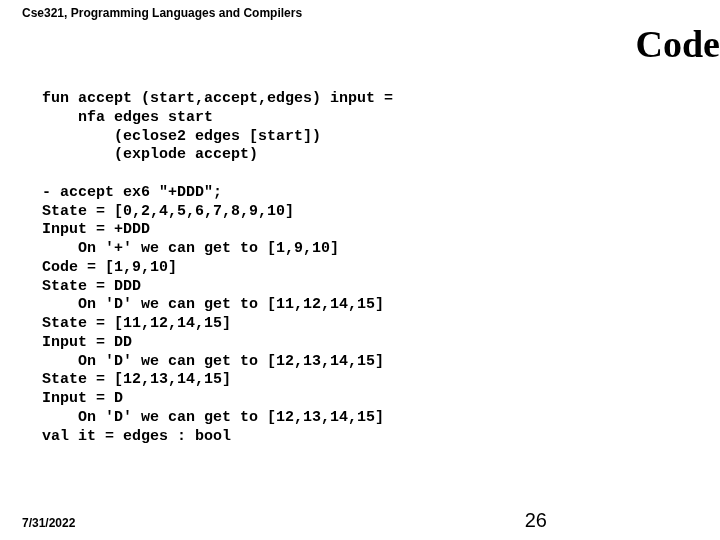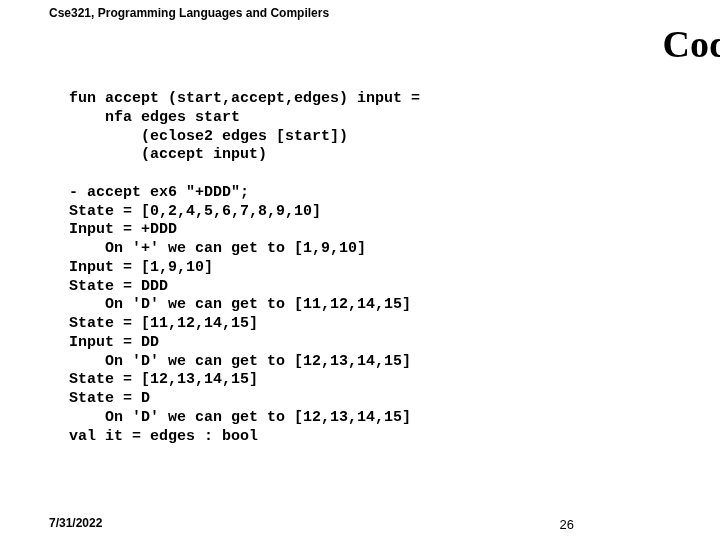--- a/index.html
+++ b/index.html
@@ -10,21 +10,20 @@
     background: #ffffff;
     font-family: Arial, Helvetica, sans-serif;
     color: #000;
     overflow: hidden;
   }
   .slide {
     position: relative;
     width: 571px;
     height: 540px;
     box-sizing: border-box;
-    margin-left: 27px;
   }
   .course-header {
     position: absolute;
     top: 6px;
     left: 22px;
     font-size: 12px;
     font-weight: bold;
   }
   .title {
     position: absolute;
@@ -51,48 +50,48 @@
     position: absolute;
     bottom: 10px;
     left: 22px;
     font-size: 12px;
     font-weight: bold;
   }
   .footer-page {
     position: absolute;
     bottom: 8px;
     right: 24px;
-    font-size: 13px;
+    font-size: 20px;
   }
 </style>
 </head>
 <body>
 
 <div class="slide">
 
   <div class="course-header">Cse321, Programming Languages and Compilers</div>
 
   <div class="title">Code</div>
 
   <div class="code-block"><span>fun accept (start,accept,edges) input =</span>
 <span>    nfa edges start</span>
 <span>        (eclose2 edges [start])</span>
-<span>        (accept input)</span>
+<span>        (explode accept)</span>
 <span></span>
 <span>- accept ex6 "+DDD";</span>
 <span>State = [0,2,4,5,6,7,8,9,10]</span>
 <span>Input = +DDD</span>
 <span>    On '+' we can get to [1,9,10]</span>
-<span>Input = [1,9,10]</span>
+<span>Code = [1,9,10]</span>
 <span>State = DDD</span>
 <span>    On 'D' we can get to [11,12,14,15]</span>
 <span>State = [11,12,14,15]</span>
 <span>Input = DD</span>
 <span>    On 'D' we can get to [12,13,14,15]</span>
 <span>State = [12,13,14,15]</span>
-<span>State = D</span>
+<span>Input = D</span>
 <span>    On 'D' we can get to [12,13,14,15]</span>
 <span>val it = edges : bool</span></div>
 
   <div class="footer-date">7/31/2022</div>
   <div class="footer-page">26</div>
 
 </div>
 
 </body></html>

